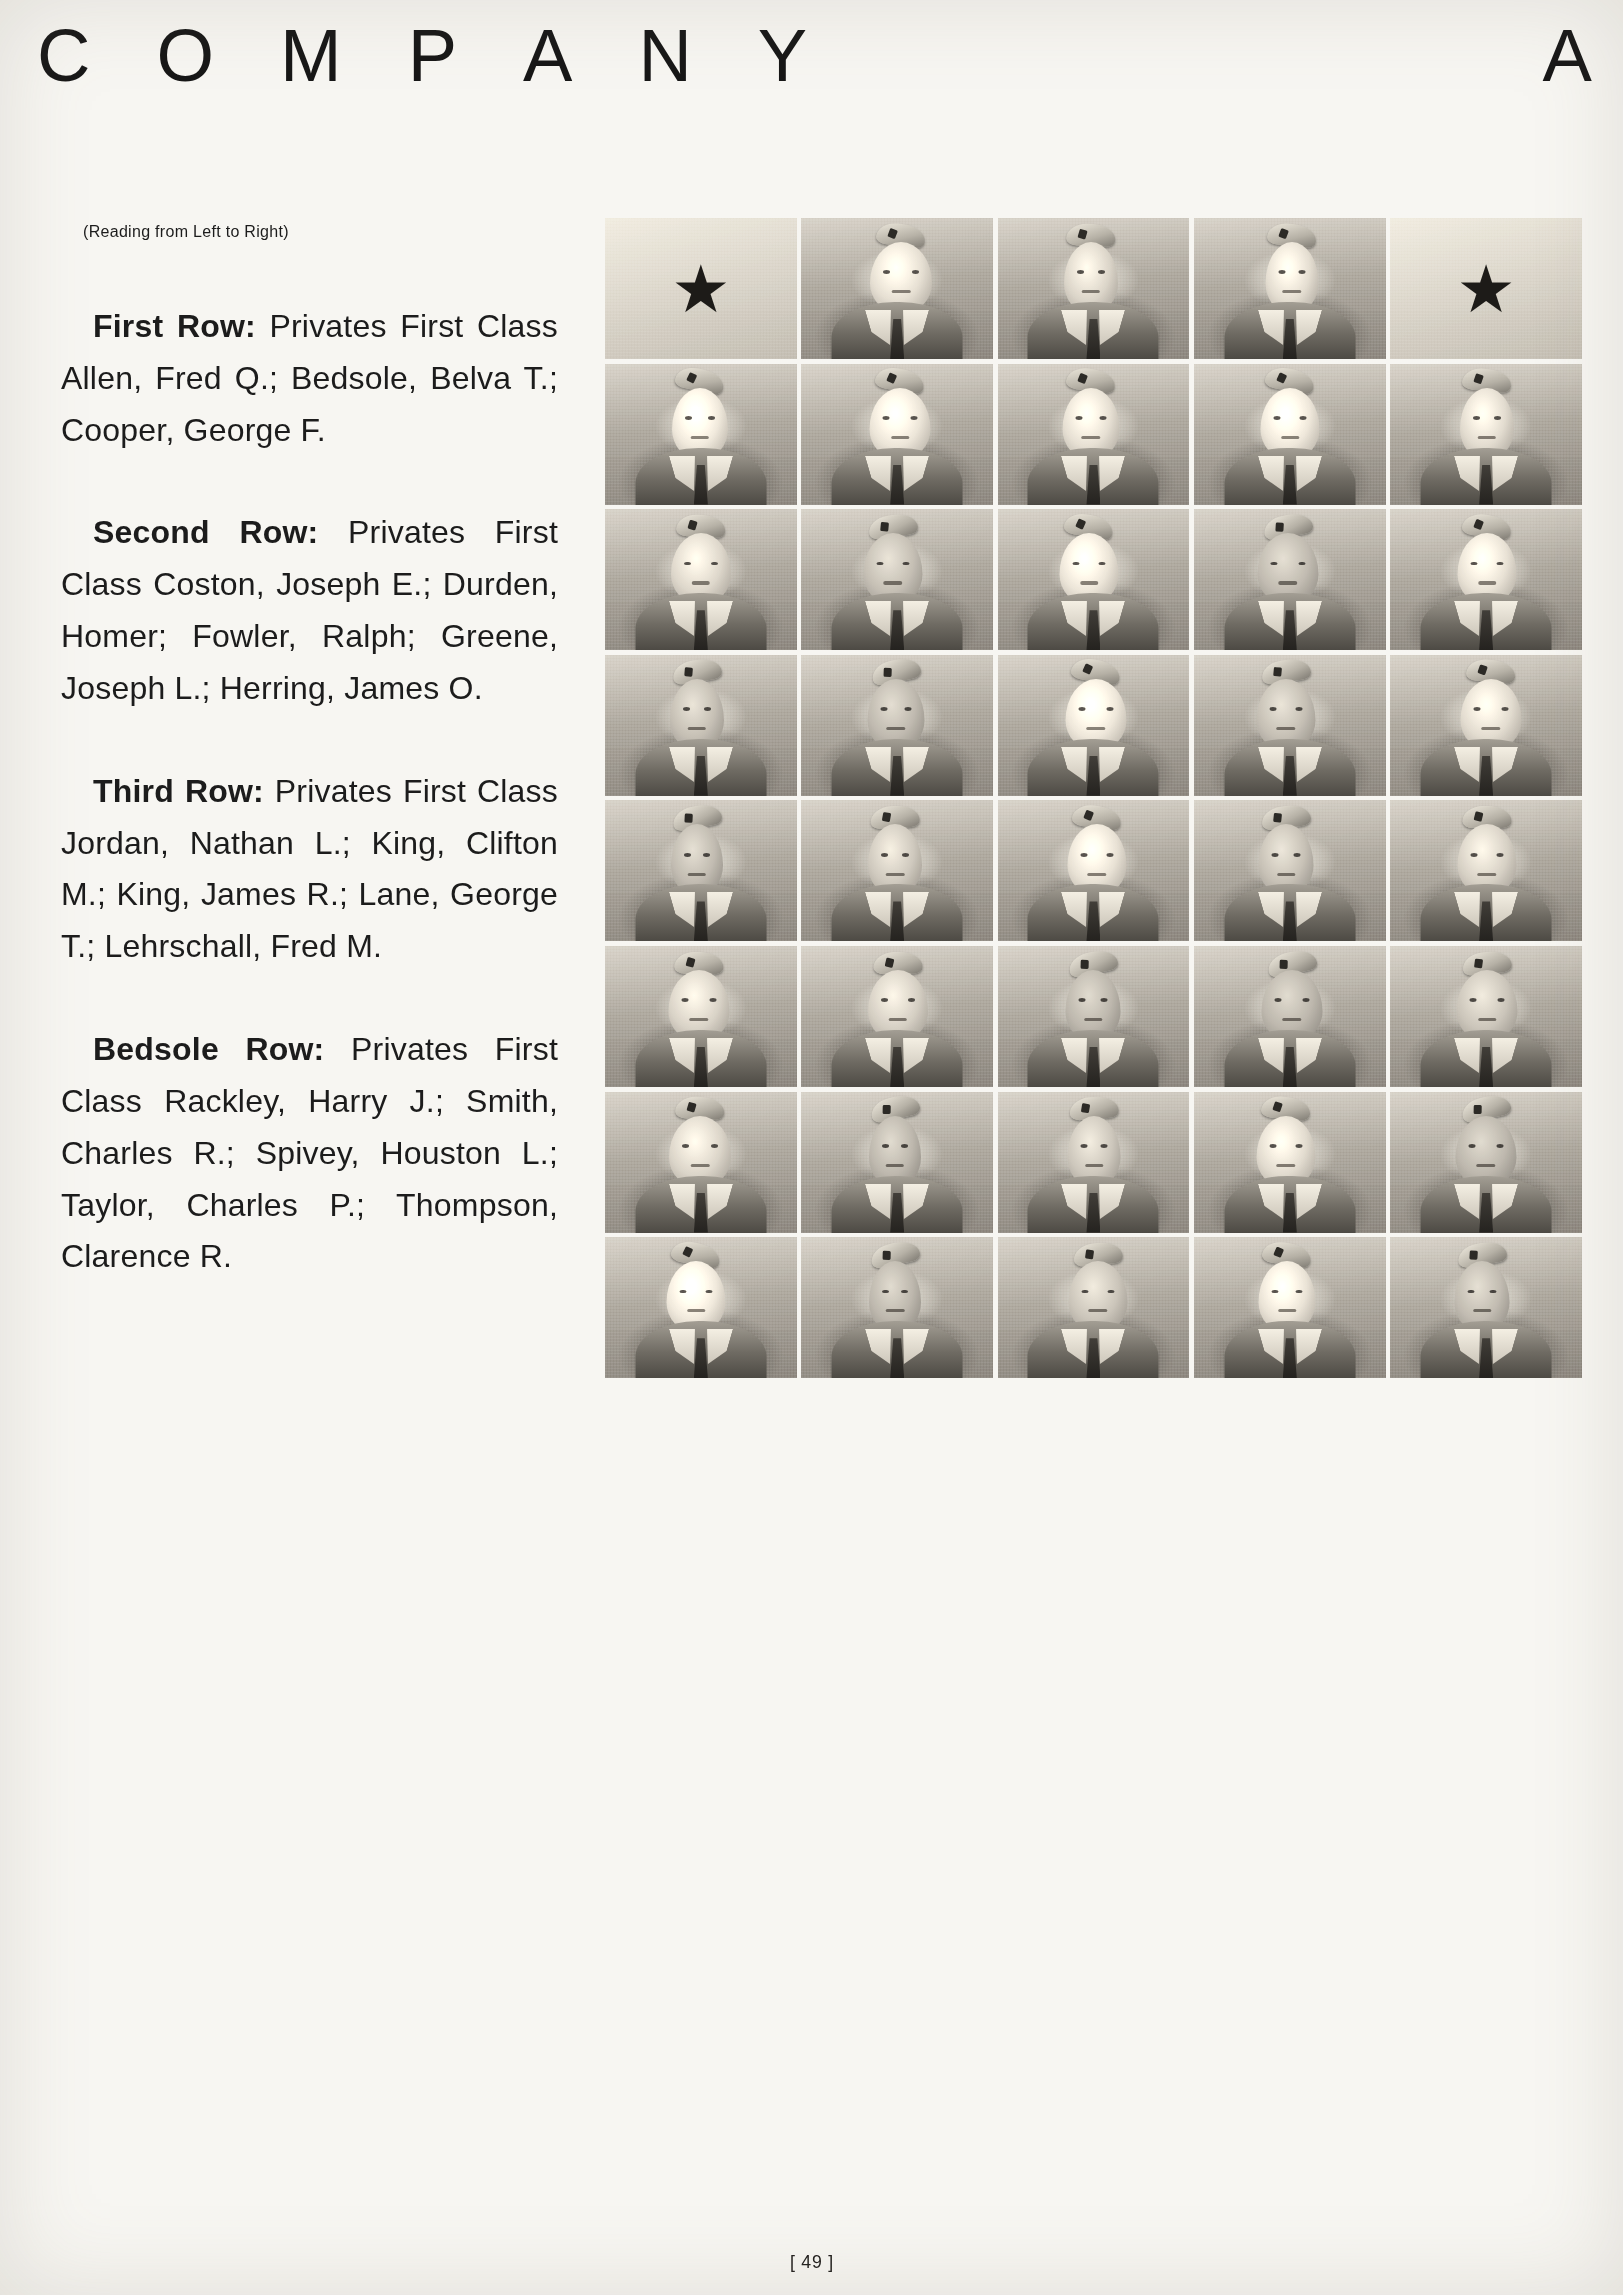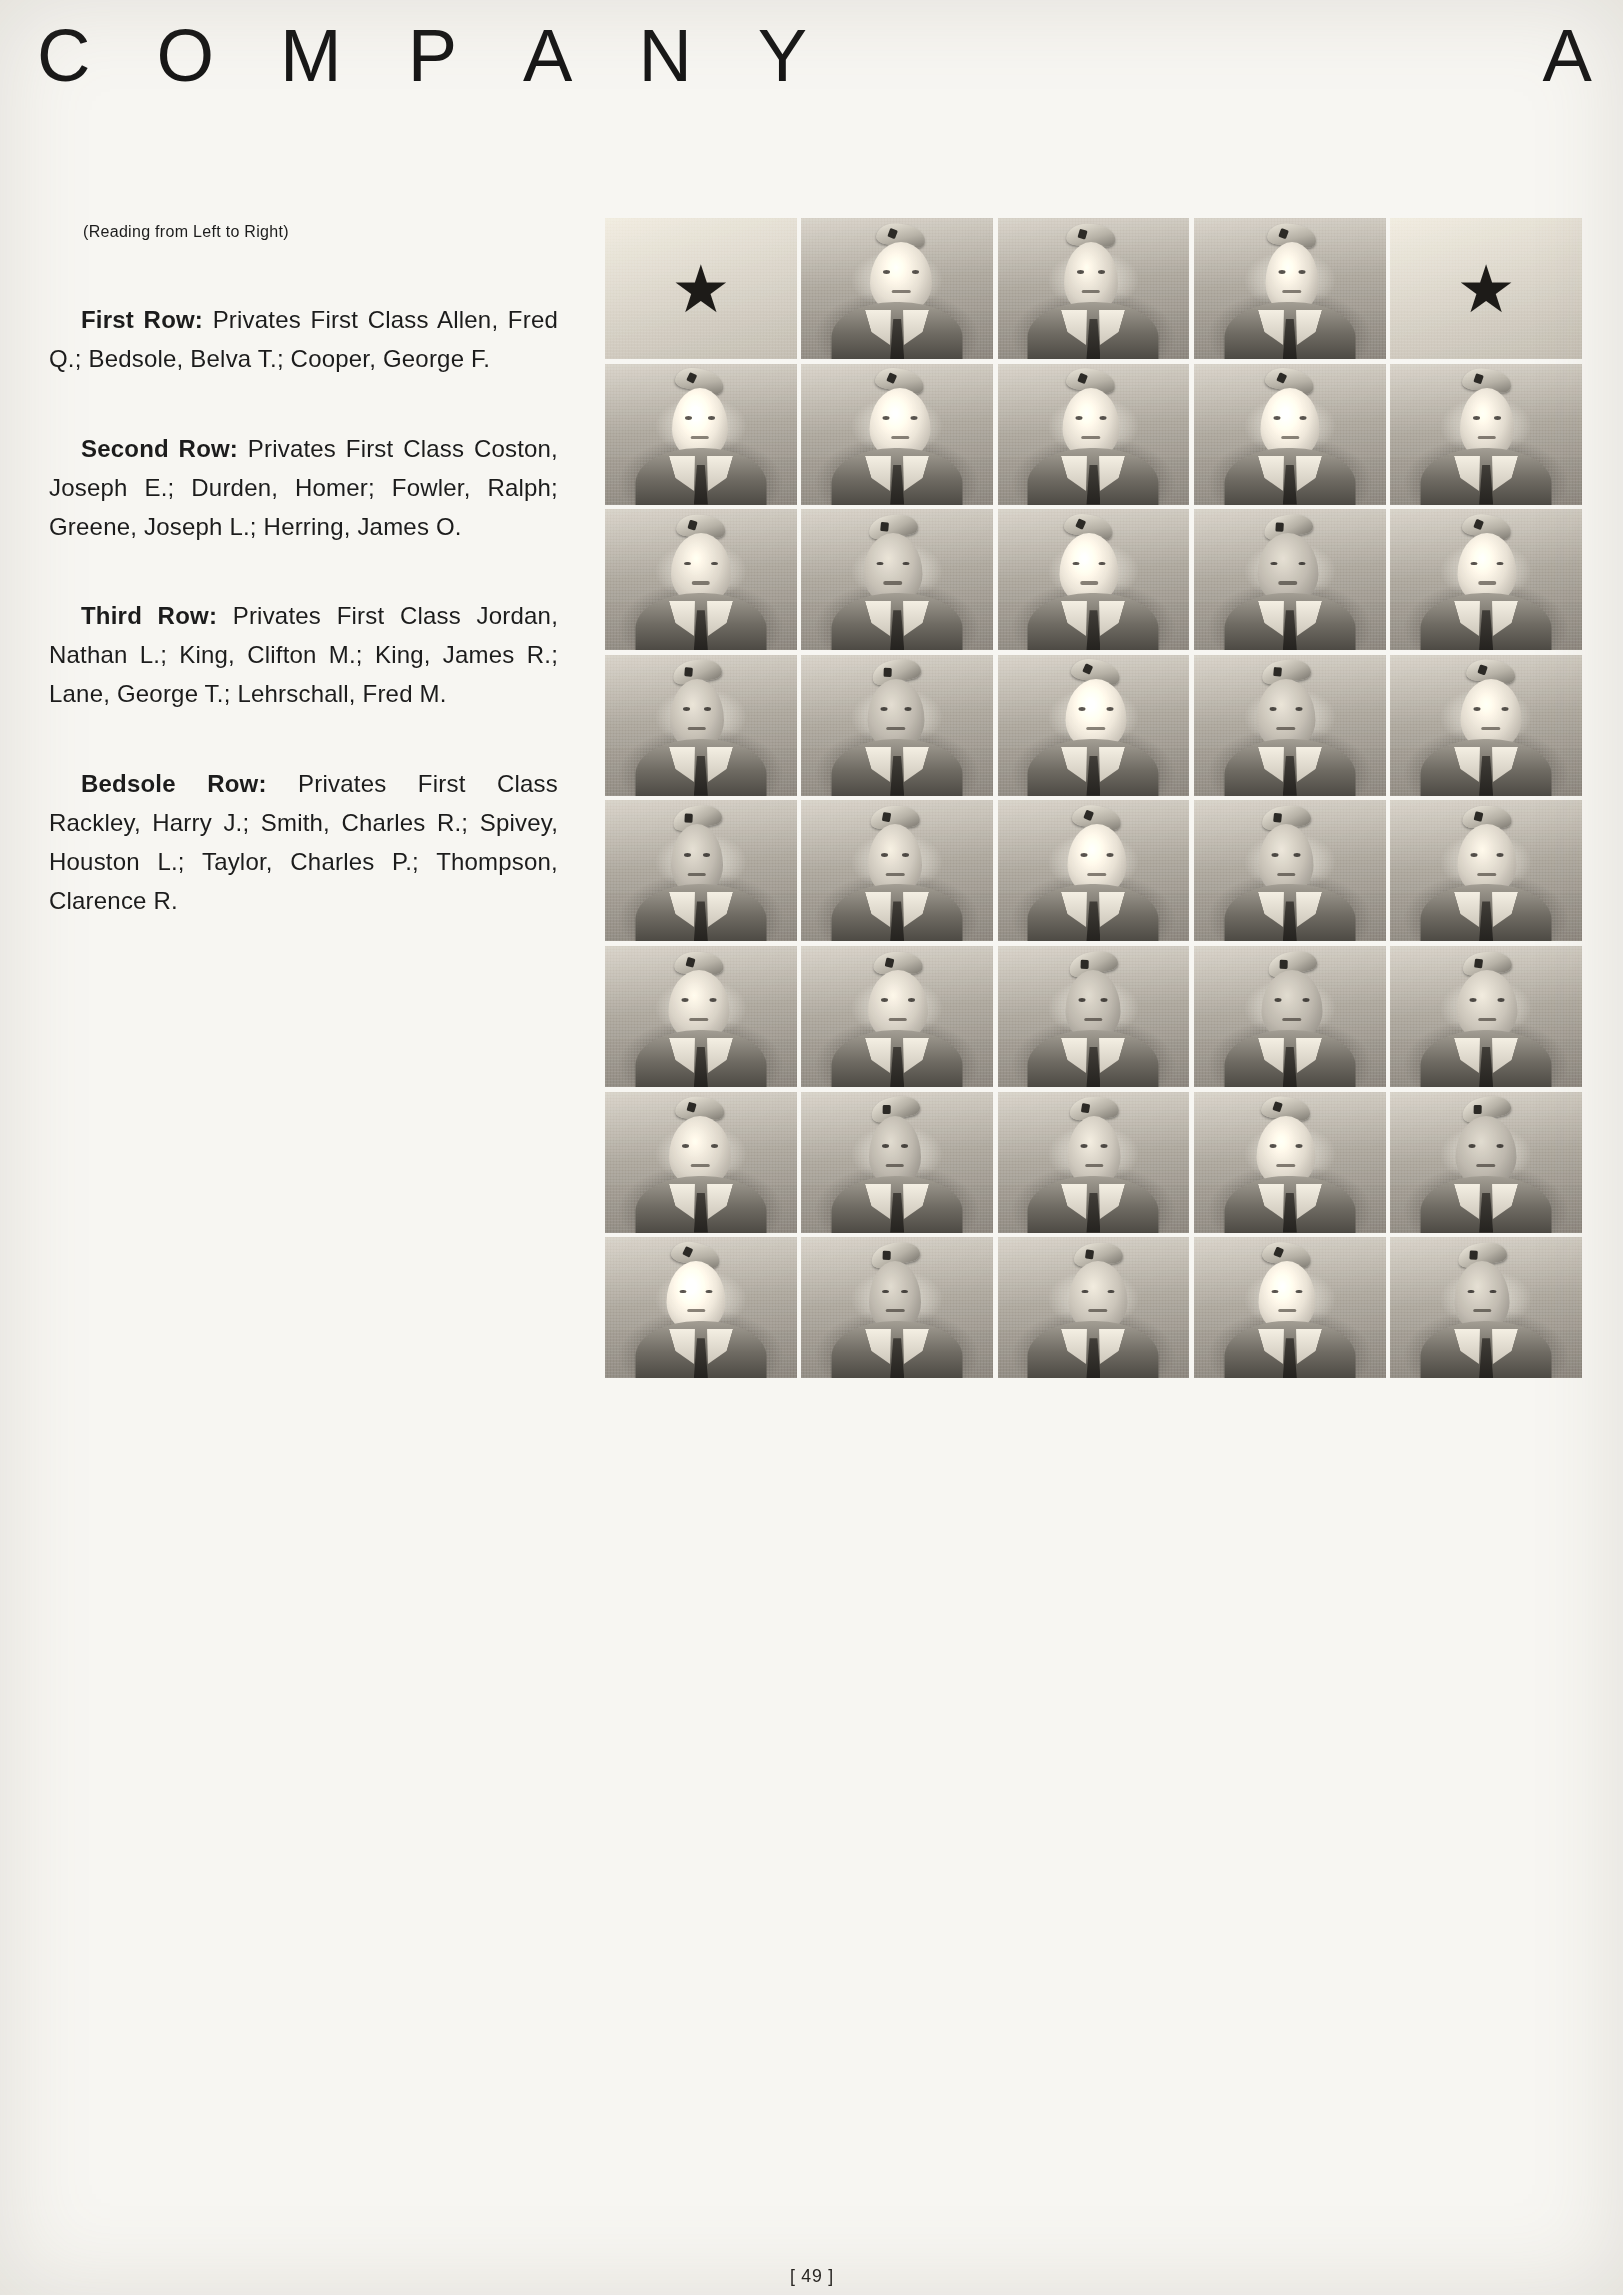--- a/index.html
+++ b/index.html
@@ -43,23 +43,23 @@
     top: 223px;
     width: 509px;
   }
   .reading-note {
     font-size: 16px;
     margin: 0 0 60px 34px;
     letter-spacing: 0.3px;
     color: #1c1c1c;
   }
   .row-para {
-    font-size: 24px;
+    font-size: 32px;
     line-height: 1.62;
-    margin: 0 0 51px 0;
+    margin: 0 0 51px 12px;
     text-align: justify;
     text-justify: inter-word;
     letter-spacing: 0.2px;
     color: #1c1c1c;
     text-indent: 32px;
   }
   .row-para:last-child { margin-bottom: 0; }
   .row-label { font-weight: 700; }
 
   
@@ -203,21 +203,21 @@
     z-index: 3;
     font-size: 66px;
     line-height: 1;
     color: #1d1b18;
   }
 
   
   .page-number {
     position: absolute;
     left: 0; right: 0;
-    bottom: 8px;
+    bottom: 22px;
     text-align: center;
     font-size: 17.7px;
     color: #22201e;
     letter-spacing: 0.8px;
   }
 
   
   .paper-edge {
     position: absolute;
     inset: 0;

